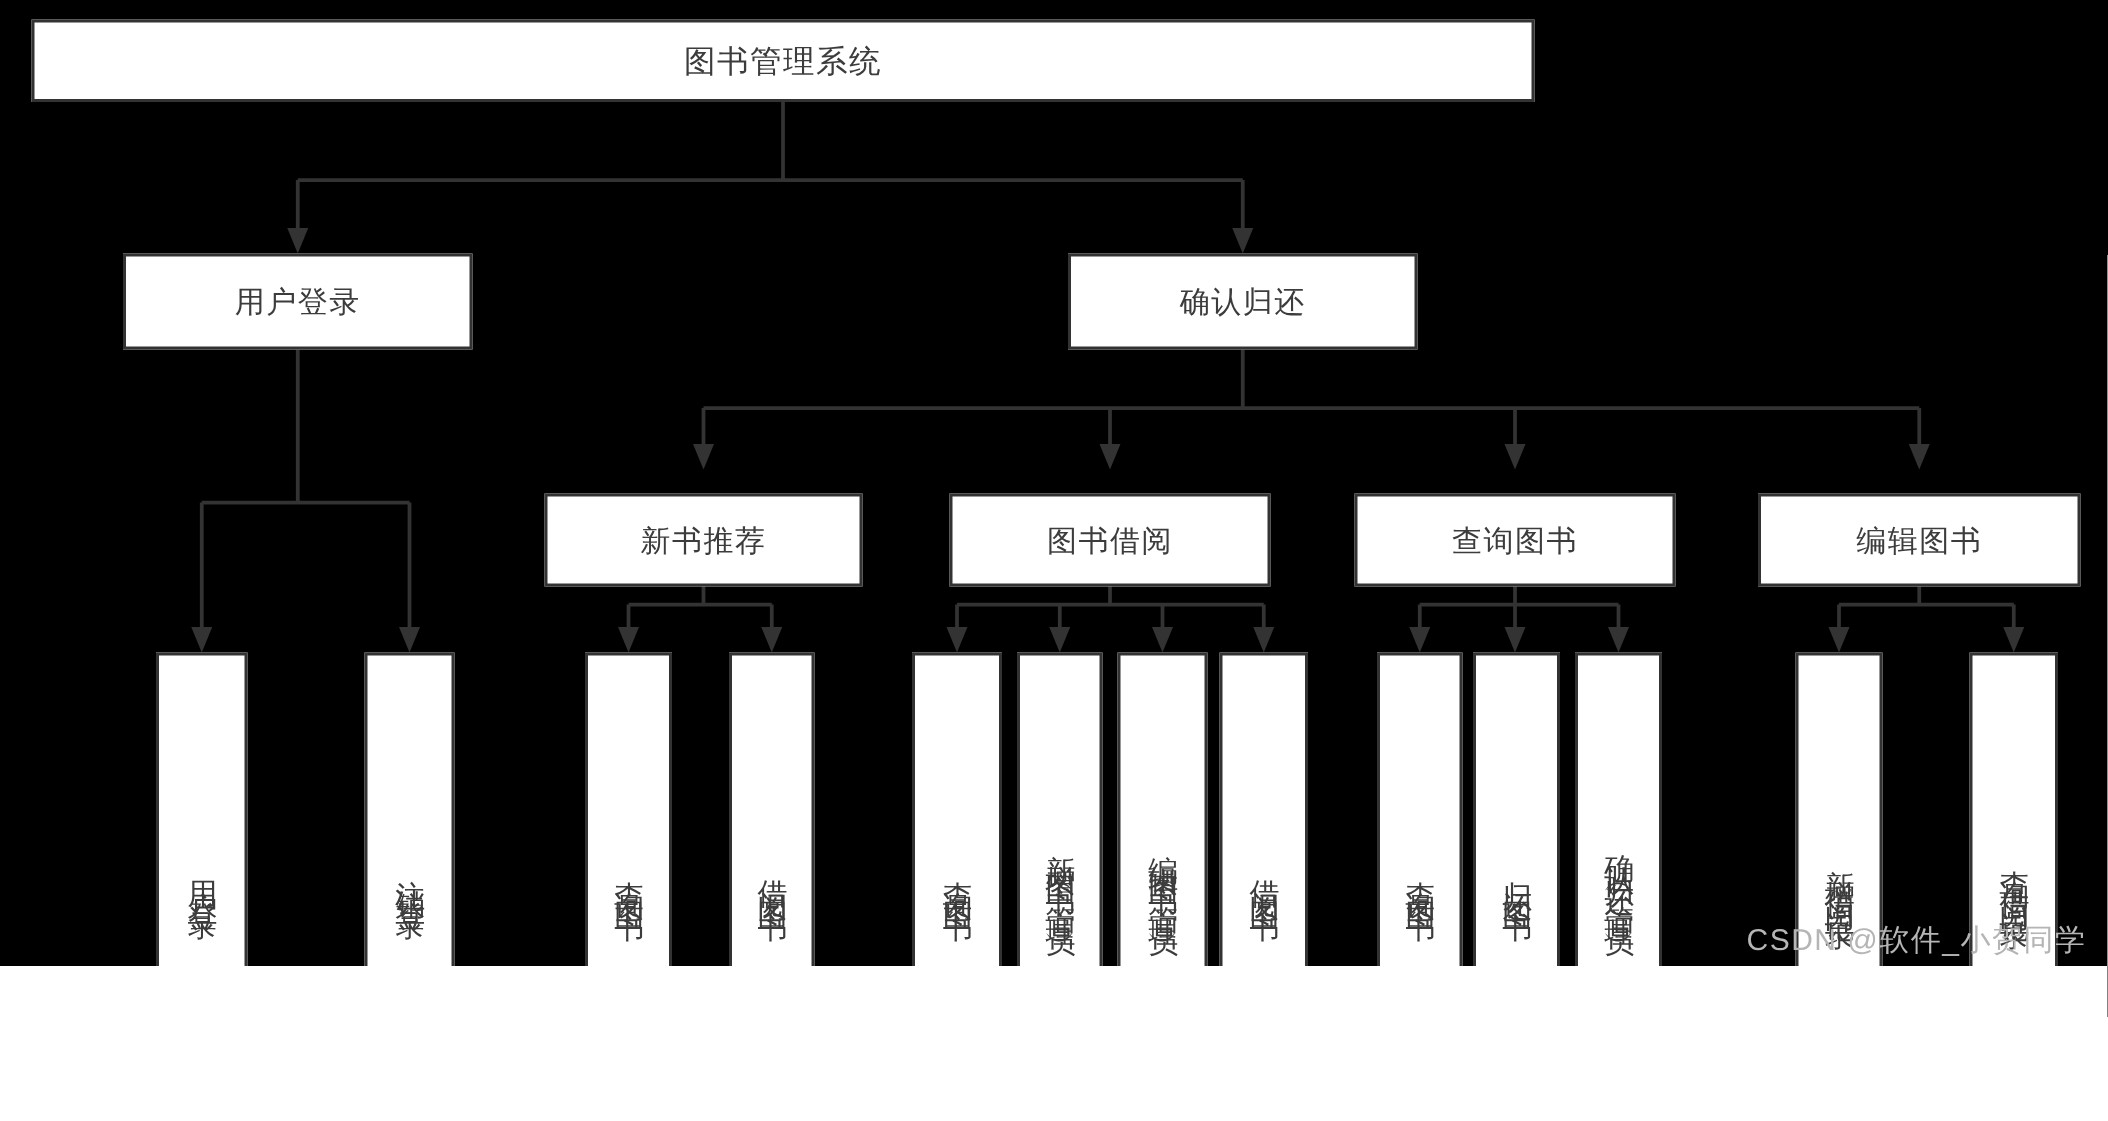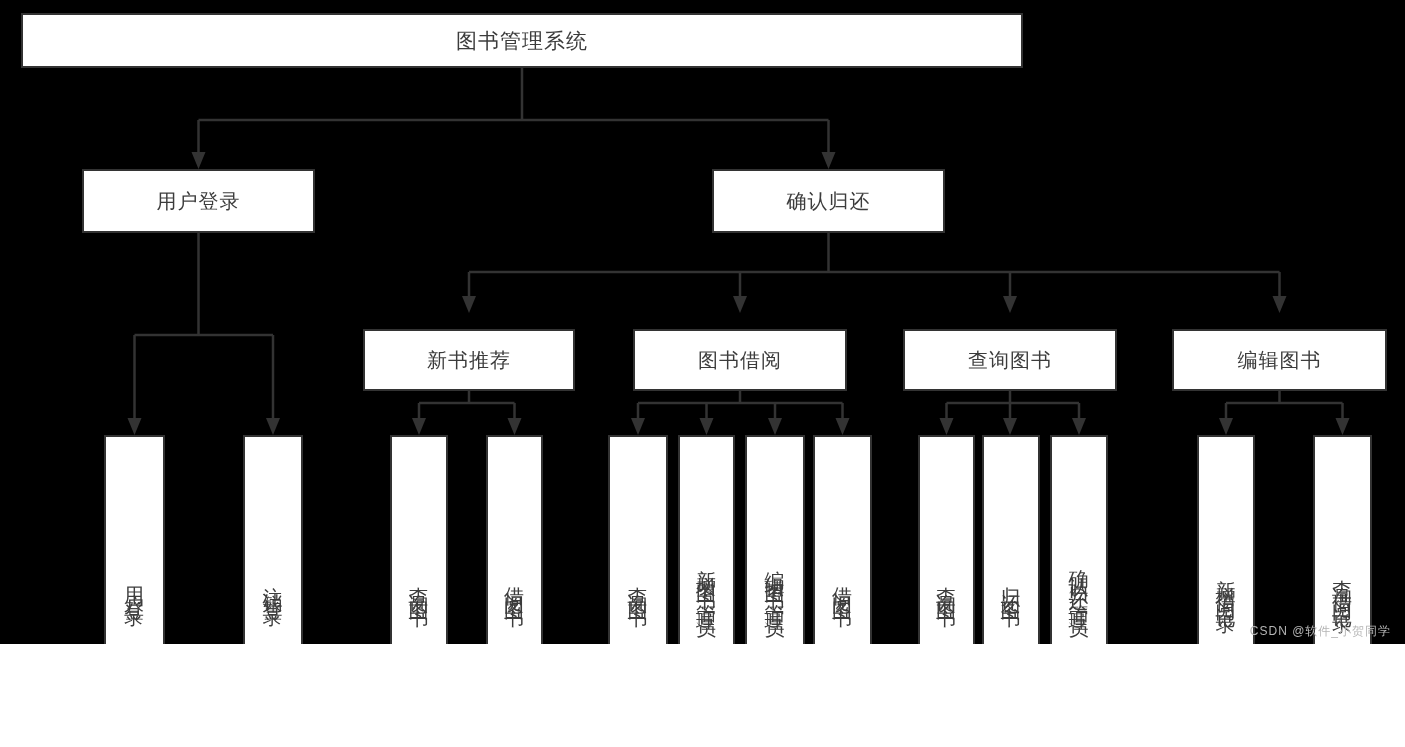--- a/index.html
+++ b/index.html
@@ -49,21 +49,21 @@
     font-size: 20px;
     letter-spacing: 7px;
     line-height: 1;
     padding: 8px 0;
   }
   .watermark {
     position: absolute;
     right: 14px;
     bottom: 4px;
     color: #b5b5b5;
-    font-size: 12px;
+    font-size: 20px;
     letter-spacing: 1px;
     z-index: 5;
     white-space: nowrap;
   }
 </style>
 </head>
 <body>
 
 <div class="canvas">
 

